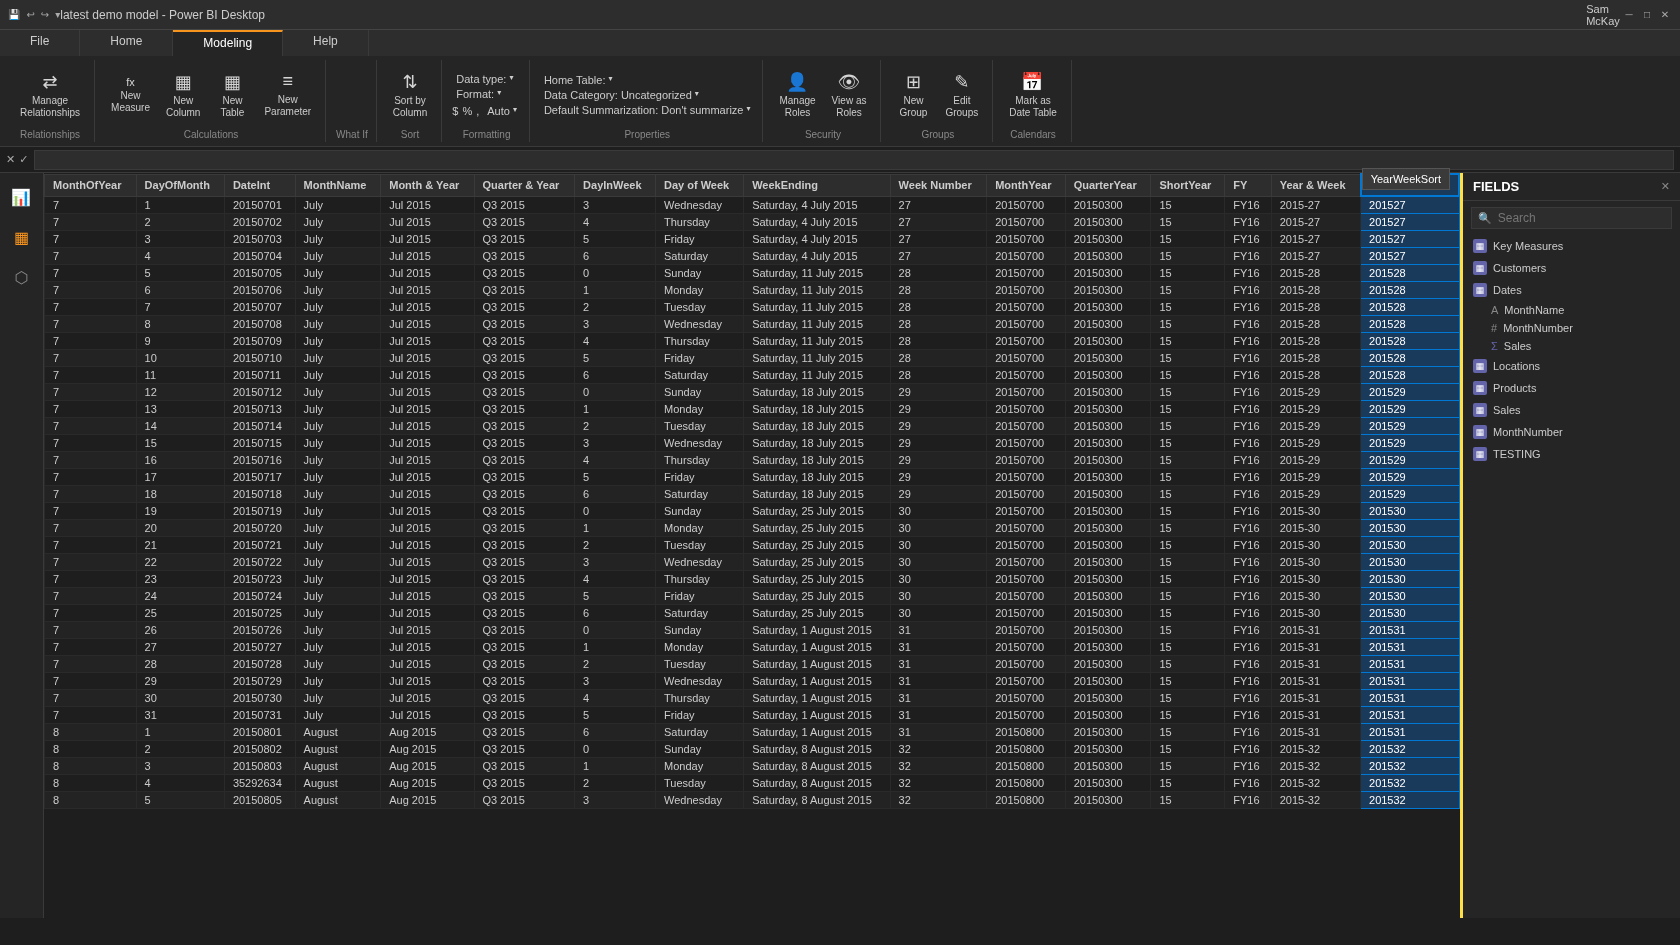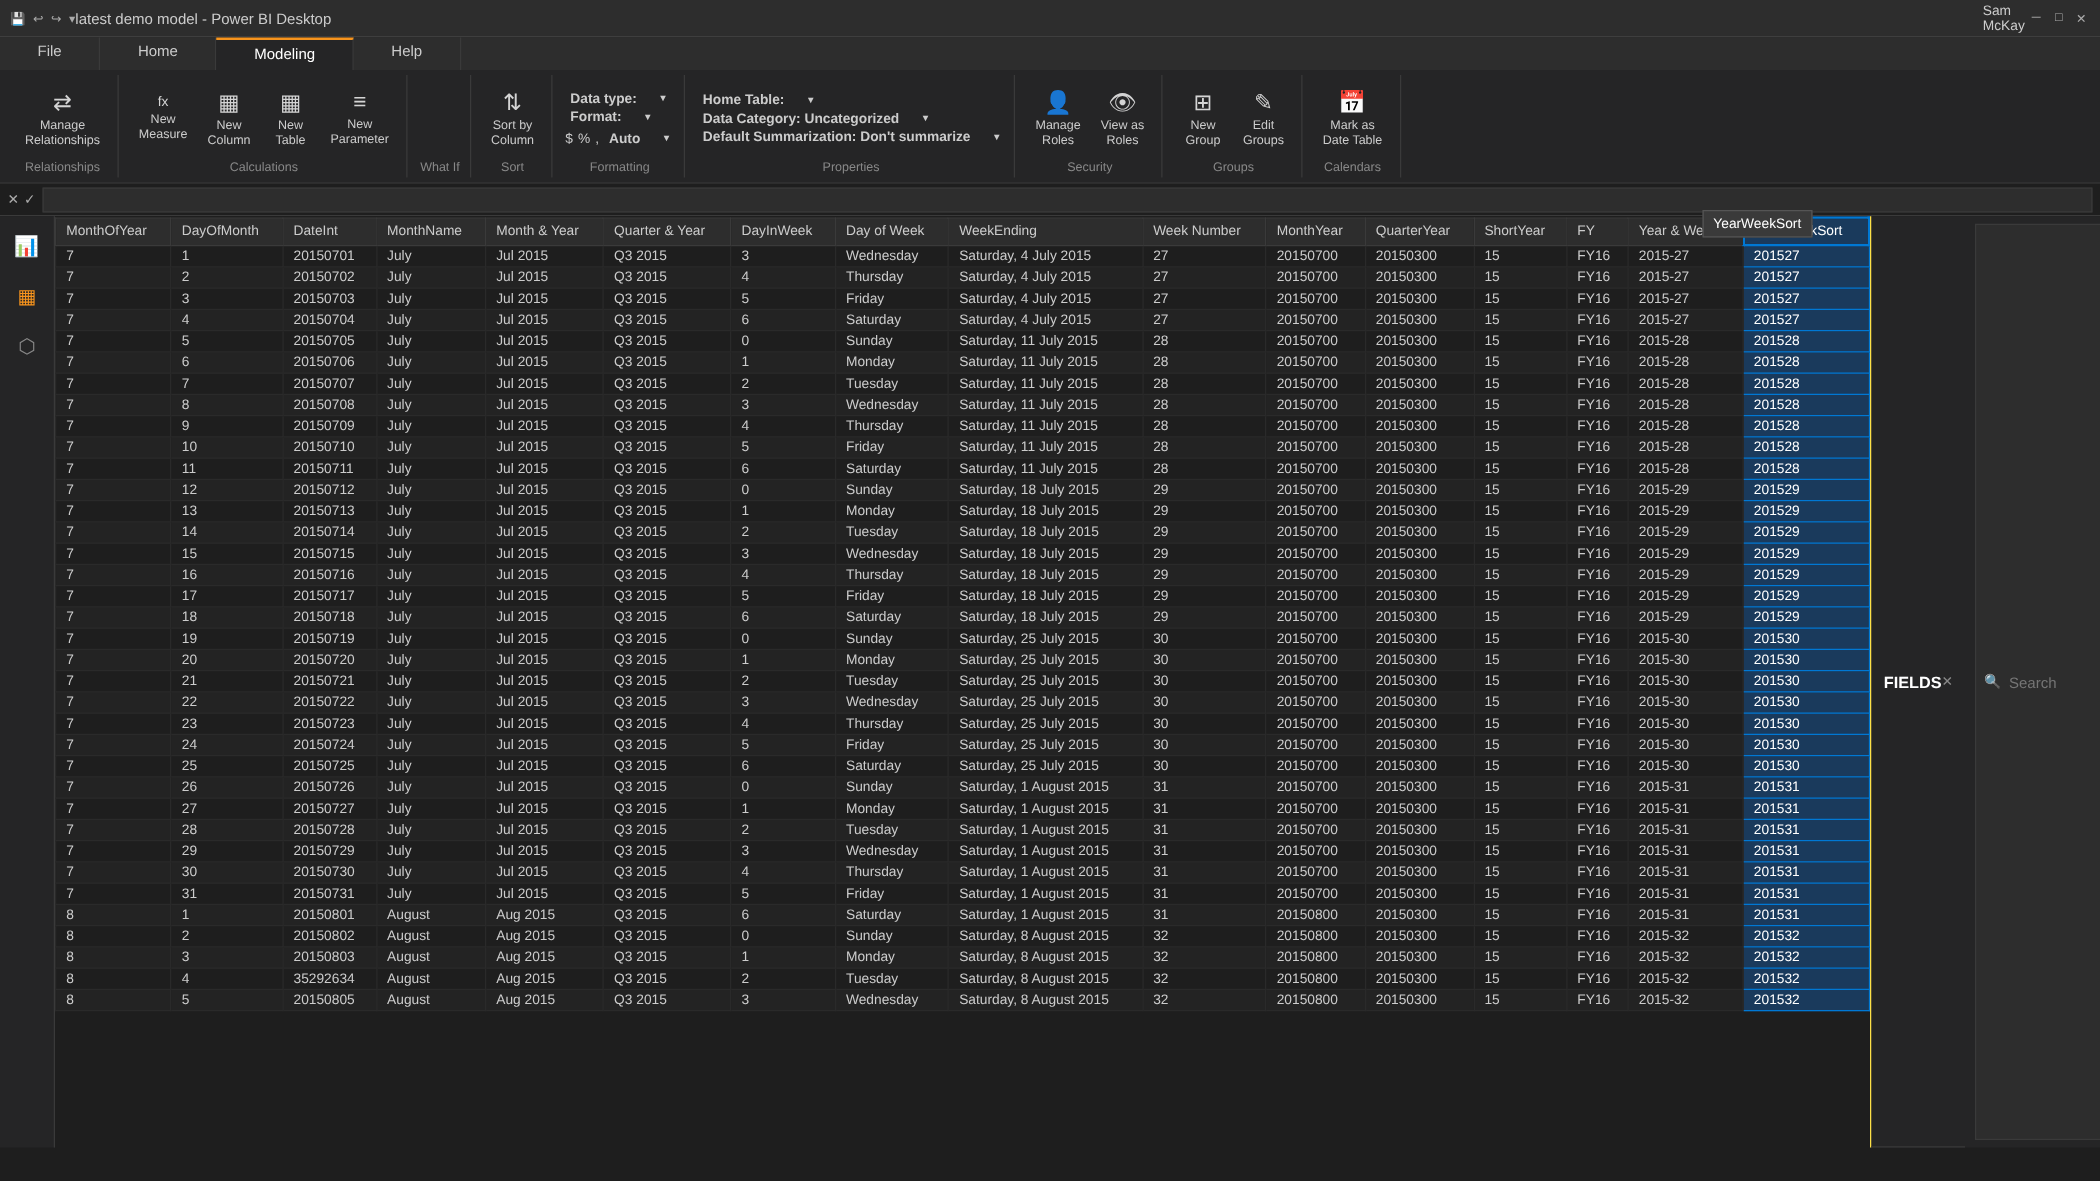--- a/index.html
+++ b/index.html
@@ -115,28 +115,27 @@
       text-align: center;
       line-height: 1.2;
     }
     .ribbon-small-row {
       display: flex;
       flex-direction: column;
       gap: 1px;
     }
     .ribbon-dropdown {
       display: flex;
-      align-items: center;
-      gap: 19px;
+      align-items: flex-start;
+      gap: 3px;
       cursor: pointer;
       padding: 1px 4px;
       border-radius: 2px;
       color: #ccc;
       font-size: 11px;
-      font-weight: bold;
     }
     .chevron { font-size: 8px; }
 
     
     #formula-bar {
       background: #1e1e1e;
       border-bottom: 1px solid #3a3a3a;
       height: 26px;
       display: flex;
       align-items: center;
@@ -200,45 +199,45 @@
     }
     thead th {
       background: #2d2d2d;
       color: #ccc;
       padding: 4px 8px;
       border: 1px solid #3a3a3a;
       white-space: nowrap;
       position: sticky;
       top: 0;
       z-index: 5;
-      font-weight: normal;
+      font-weight: bold;
       text-align: left;
       cursor: pointer;
     }
     thead th.active-col {
       background: #1a3a5c;
       color: #fff;
       border: 2px solid #0078d4;
     }
     tbody td {
       padding: 2px 8px;
       border: 1px solid #2a2a2a;
       color: #ccc;
       white-space: nowrap;
     }
     tbody tr:nth-child(even) td { background: #232323; }
     td.active-col { background: #1a3a5c !important; color: #fff; border-color: #0078d4; }
 
     
     #fields-panel {
-      width: 184px;
+      width: 220px;
       background: #252526;
-      border-left: 1px solid #fde047;
-      display: flex;
-      flex-direction: row;
+      border-left: 3px solid #fde047;
+      display: flex;
+      flex-direction: column;
     }
     #fields-header {
       display: flex;
       align-items: center;
       justify-content: space-between;
       padding: 6px 10px;
       border-bottom: 1px solid #3a3a3a;
     }
     #fields-header .title {
       font-size: 13px;

